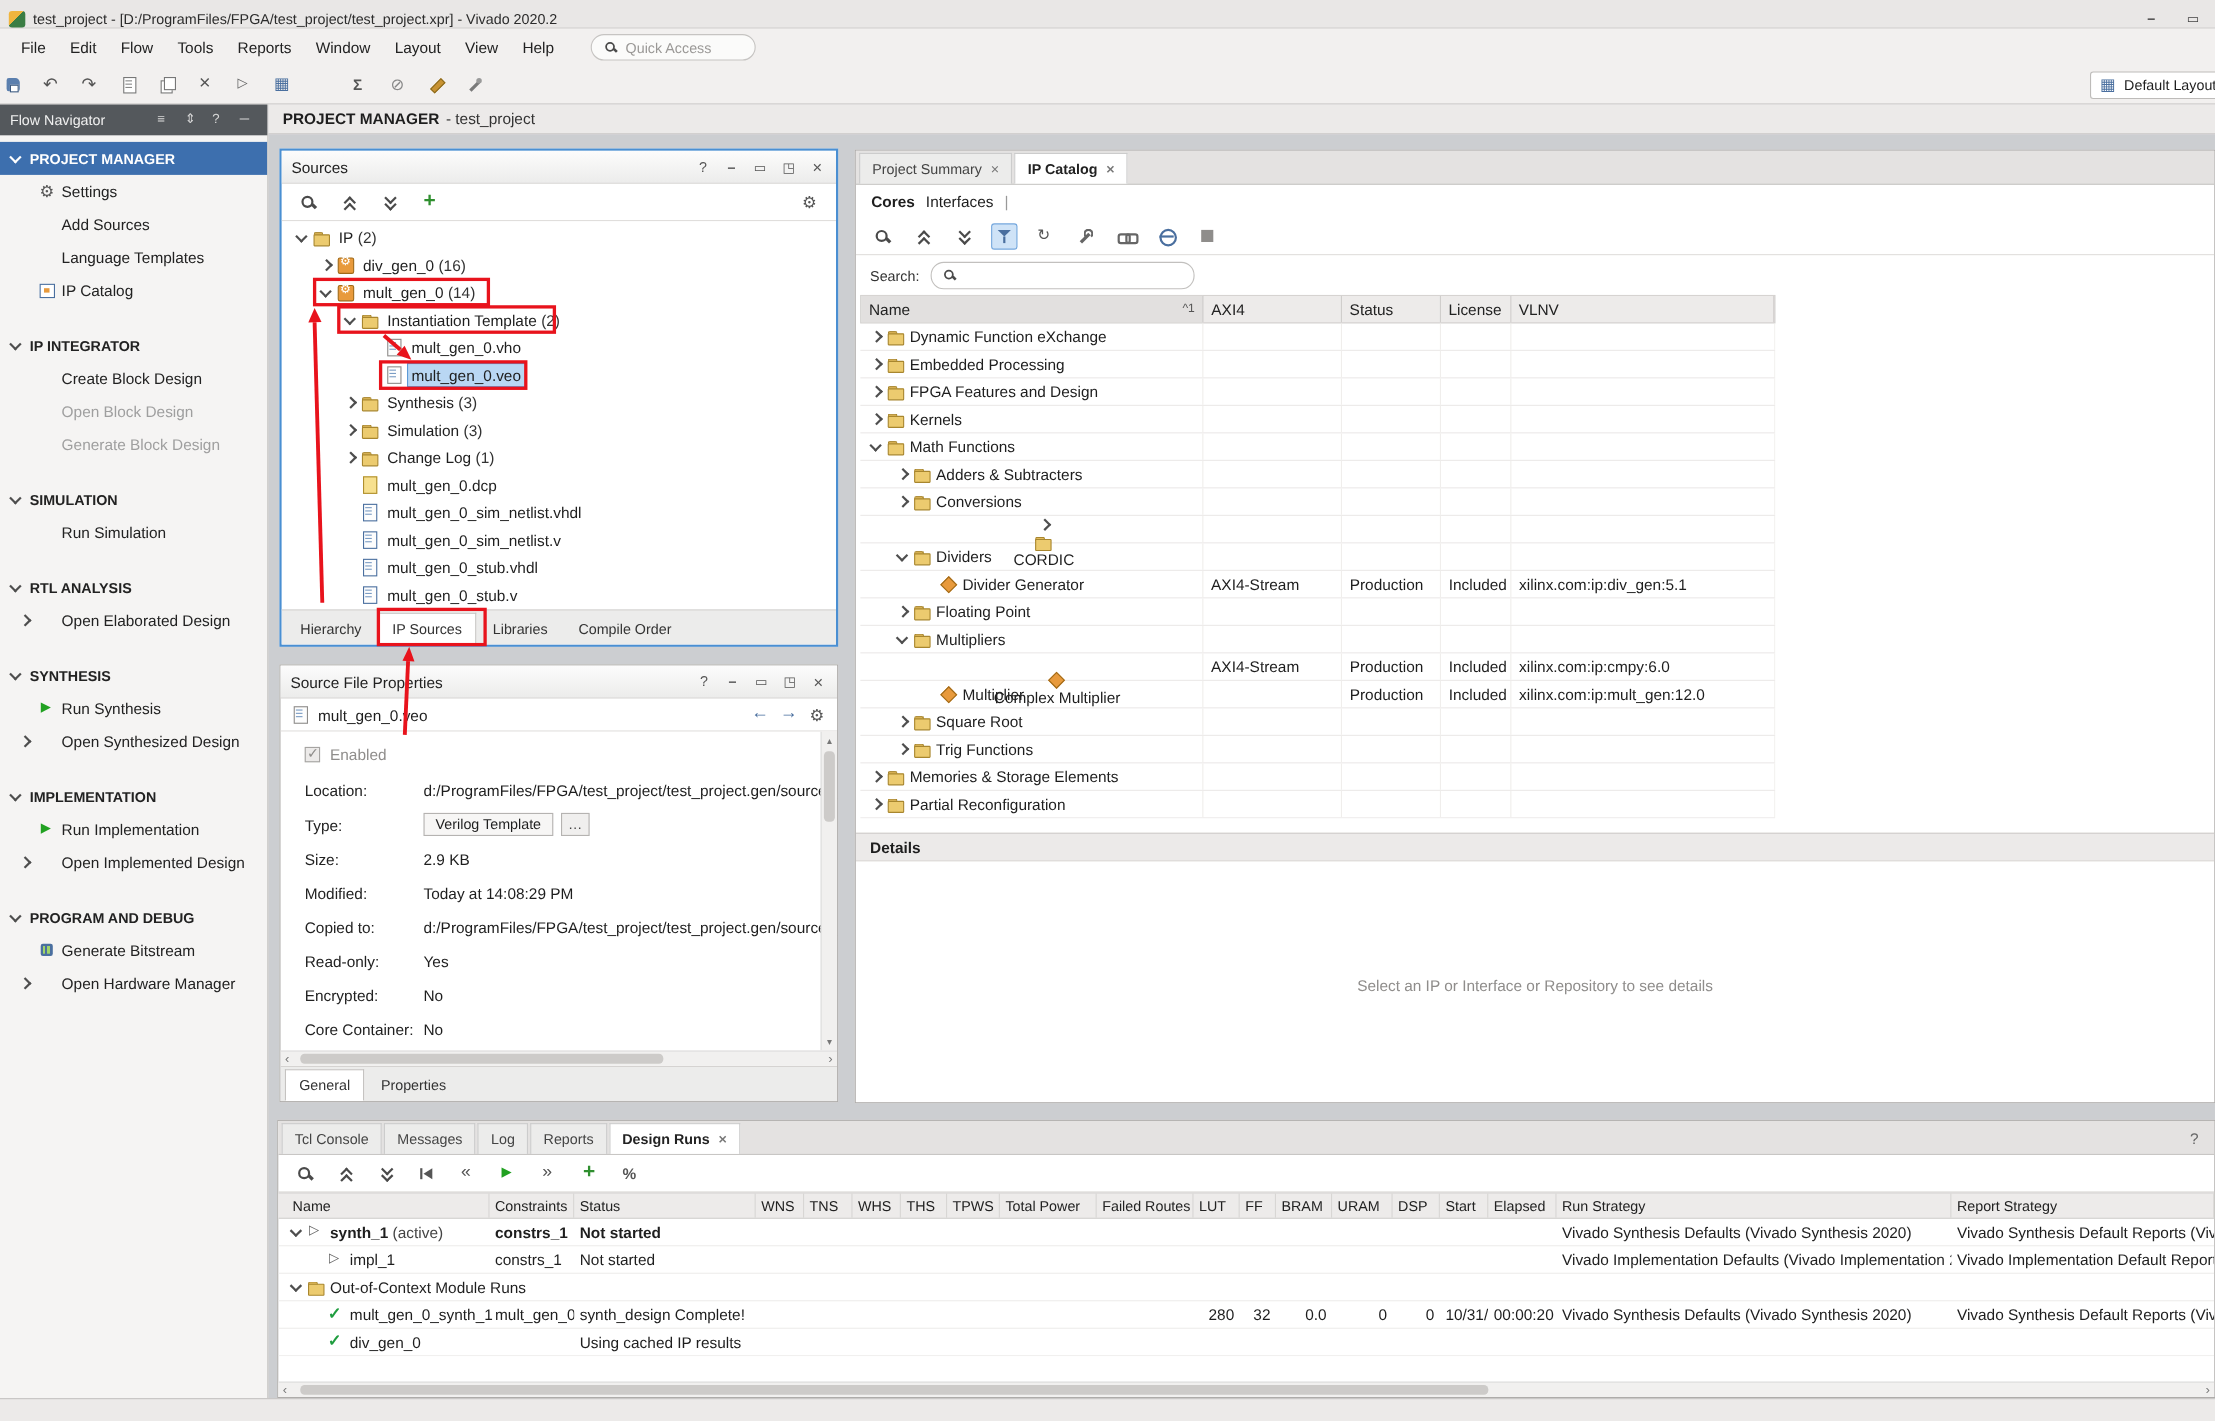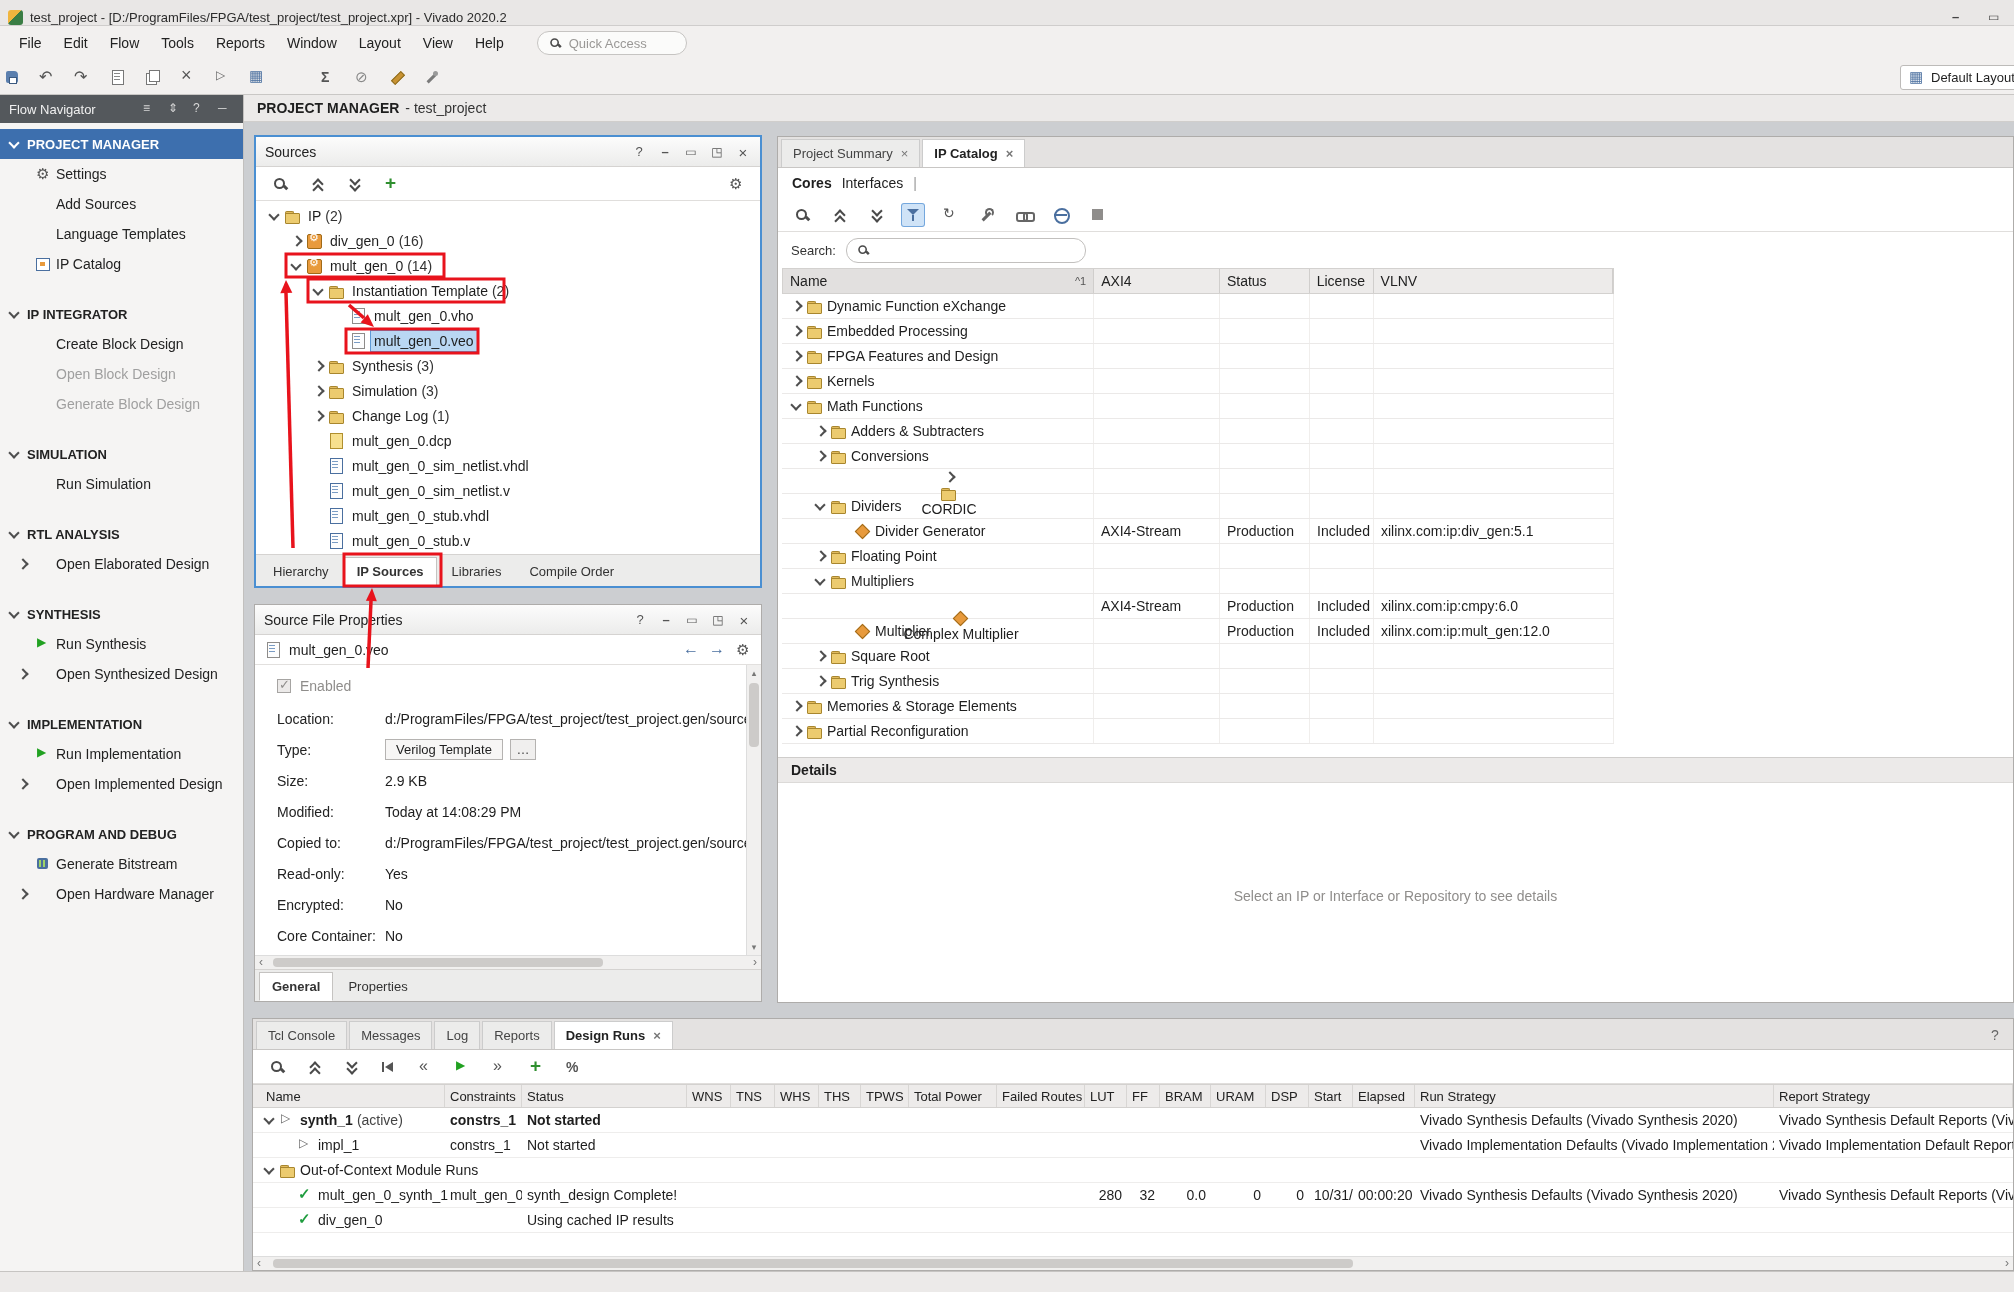--- a/index.html
+++ b/index.html
@@ -127,21 +127,21 @@
 
 
 .tree{flex:1;overflow:hidden;padding-top:2px;position:relative}
 .s-row{height:25px;display:flex;align-items:center;font-size:14px;white-space:nowrap}
 .ticon{margin:0 5px 0 2px}
 .lbl{white-space:nowrap;padding:2px 3px}
 .suffix{margin-left:1px;color:#333}
 .s-row.selected .lbl{background:#b9d7f3;box-shadow:0 0 0 1px #5e9ad6}
 .ptabs{height:32px;background:#ececeb;border-top:1px solid #d5d3d1;display:flex;align-items:flex-end;padding:3px 4px 0;gap:2px;flex:none}
 .ptab{height:29px;display:flex;align-items:center;padding:0 12px;font-size:13px;color:#333;border:1px solid transparent}
-.ptab.selected{background:#fff;border:1px solid #c5c3c1;border-bottom-color:#fff;font-weight:bold}
+.ptab.selected{background:#fff;border:1px solid #c5c3c1;border-bottom-color:#fff;font-weight:normal}
 
 
 .prop-file{height:30px;display:flex;align-items:center;gap:8px;padding:0 10px;border-bottom:1px solid #e2e0de;flex:none;font-size:14px}
 .prop-body{flex:1;position:relative;padding:8px 0 0 22px;overflow:hidden}
 .enabled-row{height:26px;display:flex;align-items:center;gap:9px;color:#8f8d8b;margin-bottom:4px}
 .cbx{width:14px;height:14px;border:1px solid #a6a4a2;background:#eceae9;position:relative;flex:none}
 .cbx::after{content:"✓";position:absolute;left:1px;top:-3px;font-size:13px;color:#8f8d8b}
 .prop-row{height:31px;display:flex;align-items:center}
 .prop-label{width:108px;flex:none;font-size:14px;color:#222}
 .prop-value{font-size:14px;white-space:nowrap}
@@ -844,21 +844,21 @@
             </div>
             <div class="cc c-axi"></div>
             <div class="cc c-status"></div>
             <div class="cc c-lic"></div>
             <div class="cc c-vlnv"></div>
           </div>
           <div class="cat-row">
             <div class="cc c-name" style="padding-left: 30px;">
               <span class="exp ex-r"></span>
               <span class="ic ticon ic-folder"></span>
-              <span>Trig Synthesis</span>
+              <span>Trig Functions</span>
             </div>
             <div class="cc c-axi"></div>
             <div class="cc c-status"></div>
             <div class="cc c-lic"></div>
             <div class="cc c-vlnv"></div>
           </div>
           <div class="cat-row">
             <div class="cc c-name" style="padding-left: 6px;">
               <span class="exp ex-r"></span>
               <span class="ic ticon ic-folder"></span>

